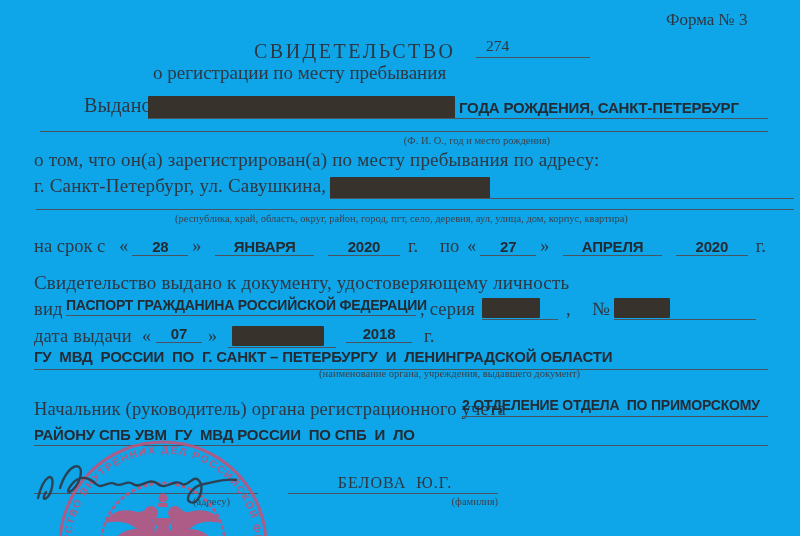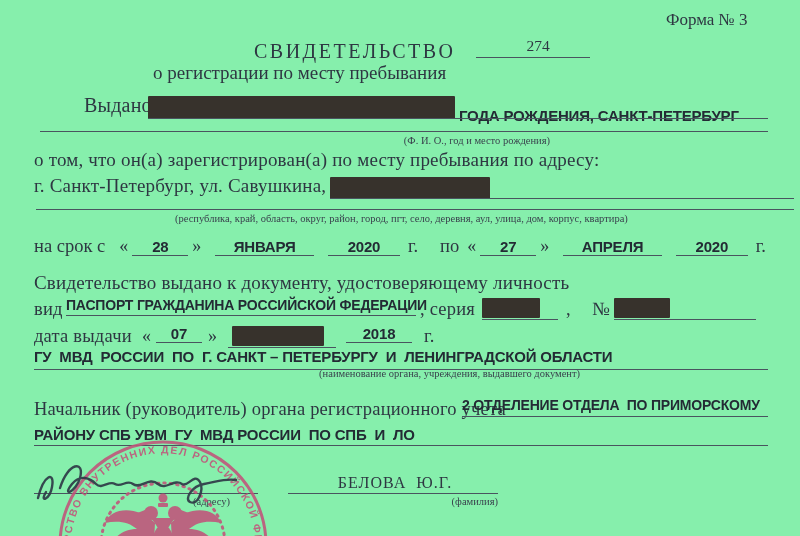--- a/index.html
+++ b/index.html
@@ -1,18 +1,18 @@
 <!DOCTYPE html>
 <html><head>
 <meta charset="utf-8">
 <style>
   html,body{margin:0;padding:0;}
   .page{
     position:relative; width:800px; height:536px; overflow:hidden;
-    background:#86efac; color:#2e3742;
+    background:#0ea5e9; color:#2e3742;
     font-family:"Liberation Serif", serif;
   }
   .abs{position:absolute;}
   .body-text{font-size:19px; letter-spacing:0.2px; white-space:pre;}
   .caption{font-size:10.5px; color:#39424d; text-align:right; white-space:nowrap;}
   .fill{
     font-family:"Liberation Sans", sans-serif; font-weight:bold;
     font-size:15px; letter-spacing:-0.2px; white-space:pre; color:#232b34;
   }
   .fill-sm{font-size:14px;}
@@ -24,26 +24,26 @@
   svg{display:block;}
 </style>
 </head>
 <body>
 
 <div class="page">
 
   <div class="abs" style="top:10px; left:666px; font-size:17px;">Форма № 3</div>
 
   <div class="abs" style="top:40px; left:254px; font-size:20px; letter-spacing:2.5px;">СВИДЕТЕЛЬСТВО</div>
-  <div class="abs cell" style="top:37px; left:476px; width:104px; font-size:15.5px; text-align:center; padding:0 0 2px 10px;">274</div>
+  <div class="abs cell" style="top:37px; left:476px; width:104px; font-size:15.5px; text-align:left; padding:0 0 2px 10px;">274</div>
   <div class="abs" style="top:62px; left:153px; width:400px; font-size:19px;">о регистрации по месту пребывания</div>
 
   <div class="abs body-text" style="top:94px; left:84px; font-size:20px;">Выдано</div>
   <div class="abs redact" style="top:96px; left:148px; width:307px; height:23px;"></div>
-  <div class="abs fill" style="top:107px; left:459px;">ГОДА РОЖДЕНИЯ, САНКТ-ПЕТЕРБУРГ</div>
+  <div class="abs fill" style="top:99px; left:459px;">ГОДА РОЖДЕНИЯ, САНКТ-ПЕТЕРБУРГ</div>
   <div class="abs rule" style="top:118px; left:148px; width:620px;"></div>
 
   <div class="abs rule" style="top:131px; left:40px; width:728px;"></div>
   <div class="abs caption" style="top:135px; left:250px; width:300px;">(Ф. И. О., год и место рождения)</div>
 
   <div class="abs body-text" style="top:149px; left:34px;font-family:Liberation Serif, serif;">о том, что он(а) зарегистрирован(а) по месту пребывания по адресу:</div>
 
   <div class="abs body-text" style="top:175px; left:34px;">г. Санкт-Петербург, ул. Савушкина, дом</div>
   <div class="abs redact" style="top:177px; left:330px; width:160px; height:22px;"></div>
   <div class="abs rule" style="top:198px; left:330px; width:464px;"></div>

